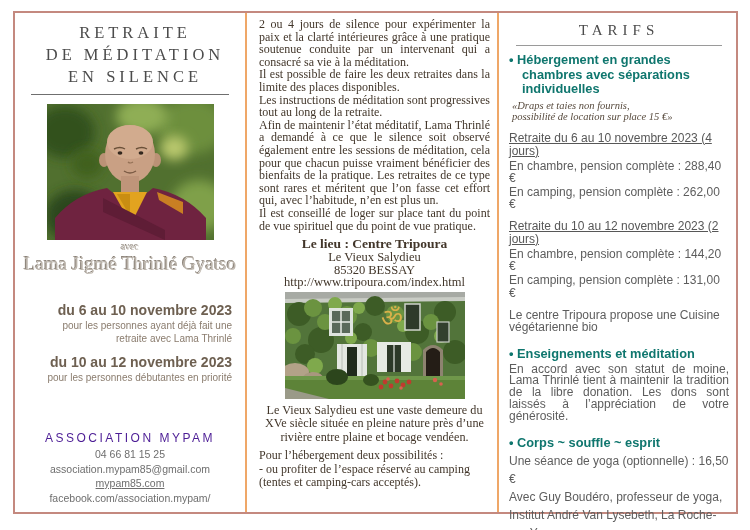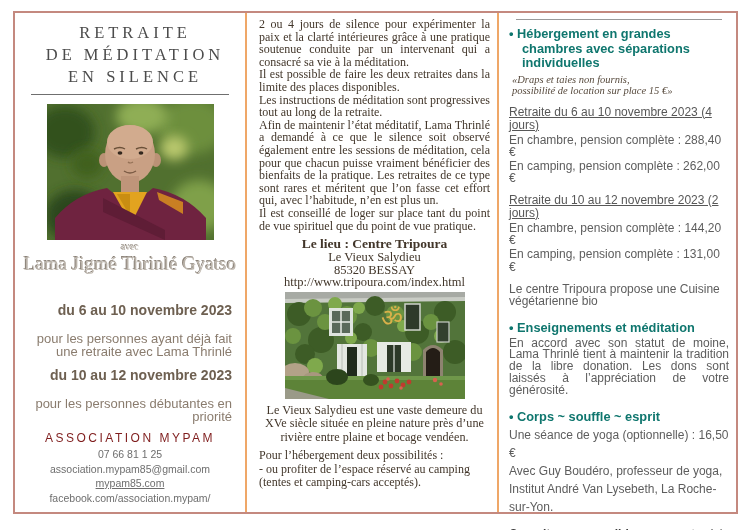--- a/index.html
+++ b/index.html
@@ -18,23 +18,23 @@
   
   .title{margin-top:9px;text-align:center;font-family:"Liberation Serif",serif;
          font-size:16.5px;line-height:22px;letter-spacing:4px;color:#4c4c4c;padding-left:10px;}
   .title-rule{width:198px;border-top:1px solid #6f6f6f;margin:6px auto 0;}
   .portrait{display:block;margin:9px auto 0;}
   .engraved{color:#bab3aa;text-shadow:1px 1px 0 #ffffff,-1px -1px 0 #8a8177;}
   .avec{text-align:center;font-size:9.5px;margin-top:2px;font-family:"Liberation Serif",serif;}
   .lama-name{text-align:center;font-family:"Liberation Serif",serif;font-size:19px;margin-top:1px;}
   .sessions{margin-top:27px;text-align:right;padding-right:13px;}
   .session-date{font-weight:bold;font-size:14px;color:#6e6051;line-height:16px;margin-top:9px;}
-  .session-aud{font-size:13px;color:#8a7c6e;line-height:12.5px;margin-top:15px;padding-left:17px;}
+  .session-aud{font-size:10px;color:#8a7c6e;line-height:12.5px;margin-top:2px;padding-left:17px;}
   .assoc{position:absolute;bottom:8px;left:0;right:0;text-align:center;}
-  .assoc-name{font-size:12px;letter-spacing:2.5px;color:#7f1d1d;line-height:15px;}
+  .assoc-name{font-size:12px;letter-spacing:2.5px;color:#4c1d95;line-height:15px;}
   .assoc-line{font-size:10.5px;color:#6e6e6e;line-height:11.5px;margin-top:3px;}
   .assoc-link{text-decoration:underline;color:#6e6e6e;}
 
   
   #col-mid{font-family:"Liberation Serif",serif;color:#42362a;}
   .mid-text{margin-top:5px;}
   .mid-text p{margin:0;font-size:12px;line-height:12.6px;text-align:justify;}
   .loc-heading{text-align:center;font-weight:bold;font-size:13.5px;line-height:14px;margin-top:5px;}
   .loc-line{text-align:center;font-size:12.5px;line-height:12.6px;}
   .house{display:block;margin:3px auto 0;}
@@ -115,21 +115,21 @@
 
     <div class="sessions">
       <div class="session-date">du 6 au 10 novembre 2023</div>
       <div class="session-aud">pour les personnes ayant déjà fait une retraite avec Lama Thrinlé</div>
       <div class="session-date">du 10 au 12 novembre 2023</div>
       <div class="session-aud">pour les personnes débutantes en priorité</div>
     </div>
 
     <div class="assoc">
       <div class="assoc-name">ASSOCIATION MYPAM</div>
-      <div class="assoc-line">07 66 81 1 25</div>
+      <div class="assoc-line">04 66 81 15 25</div>
       <div class="assoc-line">association.mypam85@gmail.com</div>
       <div class="assoc-line"><span class="assoc-link">mypam85.com</span></div>
       <div class="assoc-line">facebook.com/association.mypam/</div>
     </div>
   </div>
 
   <div class="col" id="col-mid">
     <div class="mid-text">
       <p>2 ou 4 jours de silence pour expérimenter la paix et la clarté intérieures grâce à une pratique soutenue conduite par un intervenant qui a consacré sa vie à la méditation.</p>
       <p>Il est possible de faire les deux retraites dans la limite des places disponibles.</p>
@@ -220,20 +220,21 @@
 
     <div class="caption">Le Vieux Salydieu est une vaste demeure du XVe siècle située en pleine nature près d’une rivière entre plaine et bocage vendéen.</div>
 
     <div class="lodging">
       <p>Pour l’hébergement deux possibilités :</p>
       <p>- ou profiter de l’espace réservé au camping (tentes et camping-cars acceptés).</p>
     </div>
   </div>
 
   <div class="col" id="col-right">
+    <div class="tarifs-title">TARIFS</div>
     <div class="tarifs-rule"></div>
 
     <div class="bold-head hang lodging-head">• Hébergement en grandes chambres avec séparations individuelles</div>
     <div class="note-italic">«Draps et taies non fournis,</div>
     <div class="note-italic" style="margin-top:0">possibilité de location sur place 15 €»</div>
 
     <div class="price-block">
       <div class="price-head">Retraite du 6 au 10 novembre 2023 (4 jours)</div>
       <div class="price-line">En chambre, pension complète : 288,40 €</div>
       <div class="price-line">En camping, pension complète : 262,00 €</div>

